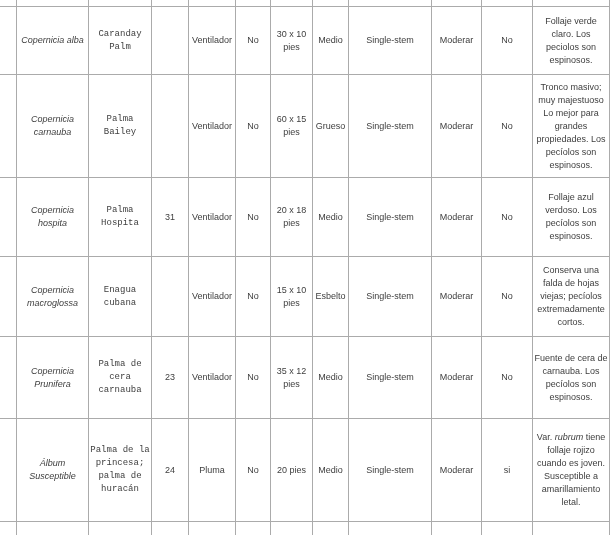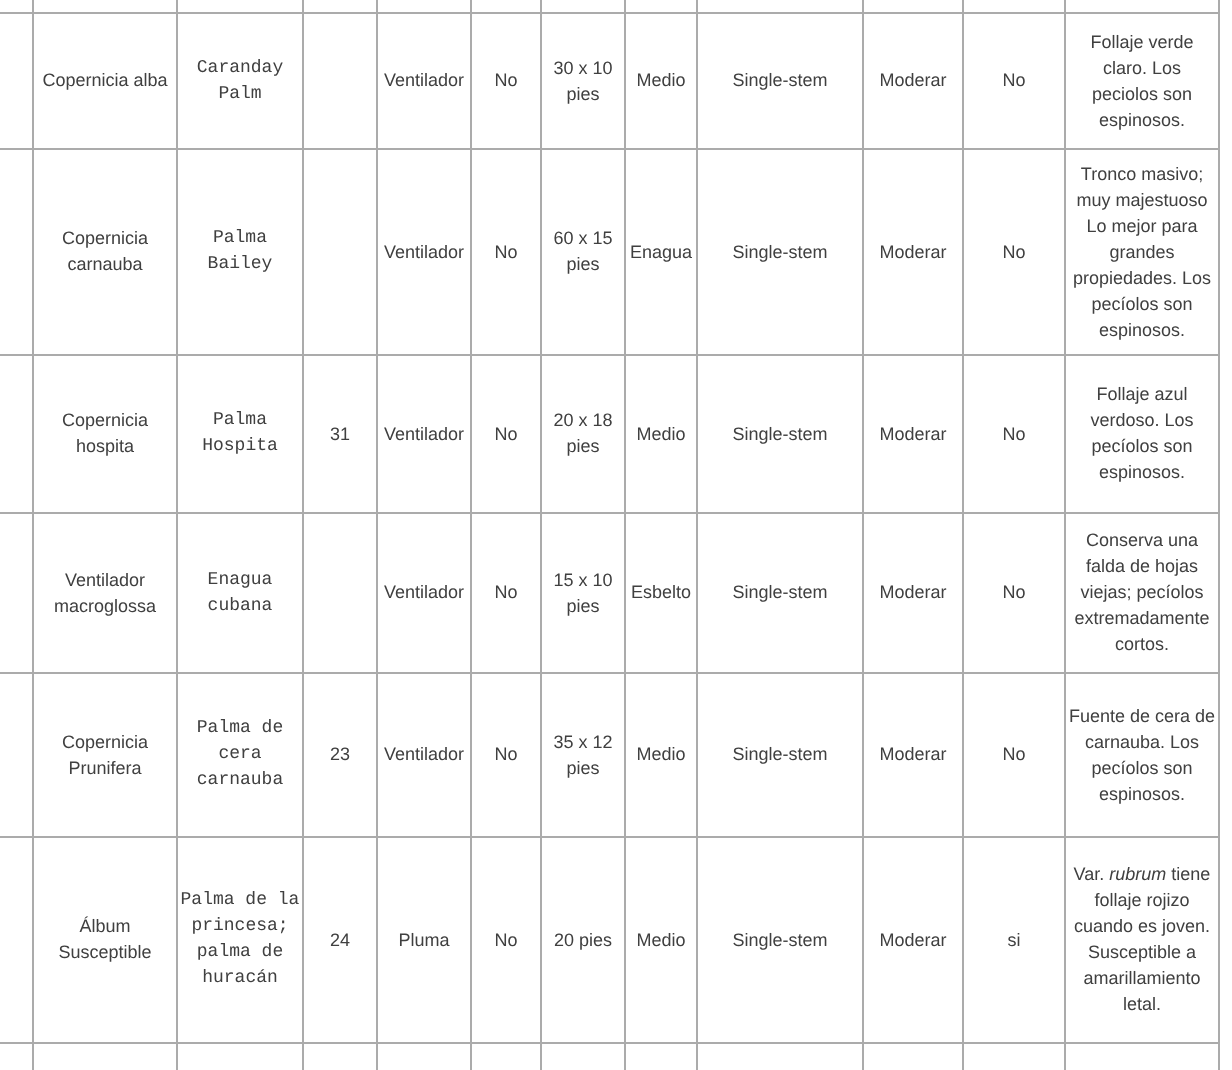--- a/index.html
+++ b/index.html
@@ -33,21 +33,21 @@
   }
   
   tr.r-top  { height: 7px; }
   tr.r1 { height: 68px; }
   tr.r2 { height: 103px; }
   tr.r3 { height: 79px; }
   tr.r4 { height: 80px; }
   tr.r5 { height: 82px; }
   tr.r6 { height: 103px; }
   tr.r-bottom { height: 16px; }
-  td.c-sci { padding: 0 2px; }
+  td.c-sci { font-style: italic; padding: 0 2px; }
   td.c-common { padding: 0 3px; font-family: Liberation Mono, monospace; }
   td.c-comment { text-align: left; padding: 0 4px; }
   .it { font-style: italic; }
 </style>
 </head>
 <body>
 
 <div id="screen">
   <table class="palms">
     <colgroup>
@@ -97,21 +97,21 @@
       </tr>
 
       <tr class="r2">
         <td></td>
         <td class="c-sci">Copernicia carnauba</td>
         <td class="c-common">Palma Bailey</td>
         <td></td>
         <td>Ventilador</td>
         <td>No</td>
         <td>60 x 15 pies</td>
-        <td>Enagua</td>
+        <td>Grueso</td>
         <td>Single-stem</td>
         <td>Moderar</td>
         <td>No</td>
         <td class="c-comment">Tronco masivo; muy majestuoso Lo mejor para grandes propiedades. Los pecíolos son espinosos.</td>
       </tr>
 
       <tr class="r3">
         <td></td>
         <td class="c-sci">Copernicia hospita</td>
         <td class="c-common">Palma Hospita</td>
@@ -121,21 +121,21 @@
         <td>20 x 18 pies</td>
         <td>Medio</td>
         <td>Single-stem</td>
         <td>Moderar</td>
         <td>No</td>
         <td class="c-comment">Follaje azul verdoso. Los pecíolos son espinosos.</td>
       </tr>
 
       <tr class="r4">
         <td></td>
-        <td class="c-sci">Ventilador macroglossa</td>
+        <td class="c-sci">Copernicia macroglossa</td>
         <td class="c-common">Enagua cubana</td>
         <td></td>
         <td>Ventilador</td>
         <td>No</td>
         <td>15 x 10 pies</td>
         <td>Esbelto</td>
         <td>Single-stem</td>
         <td>Moderar</td>
         <td>No</td>
         <td class="c-comment">Conserva una falda de hojas viejas; pecíolos extremadamente cortos.</td>

